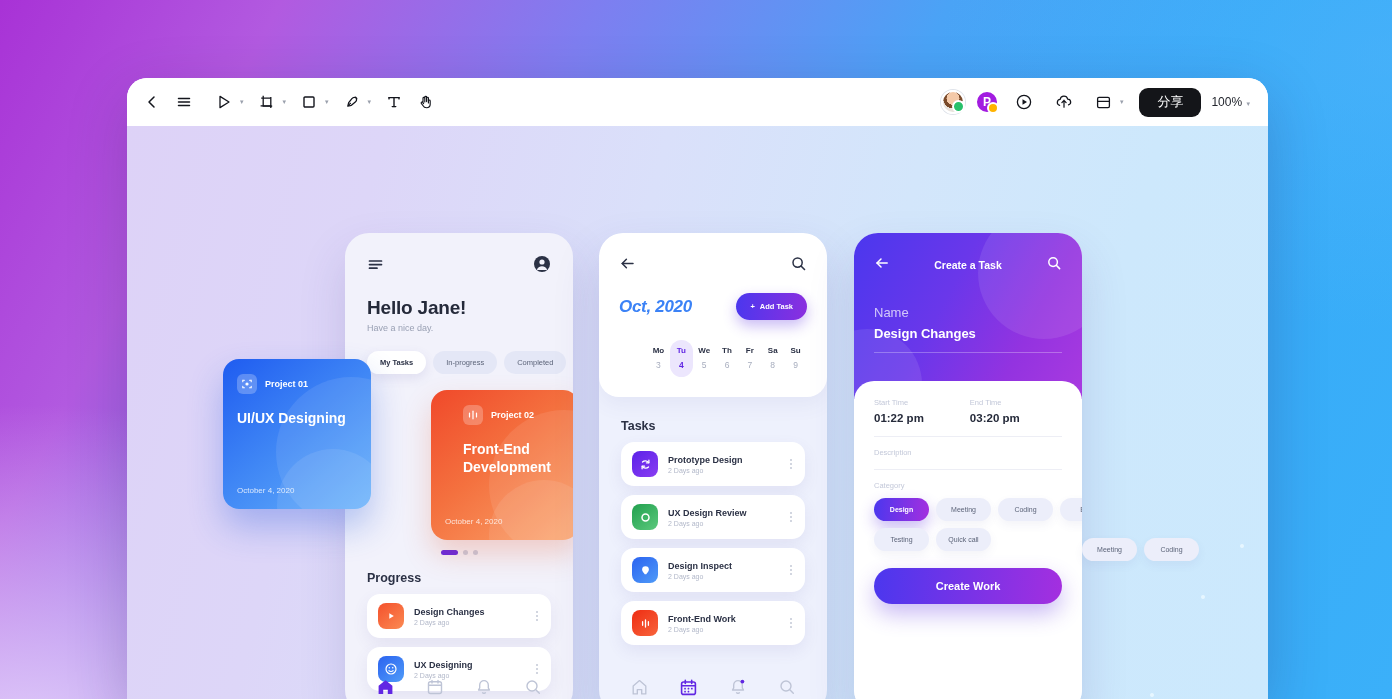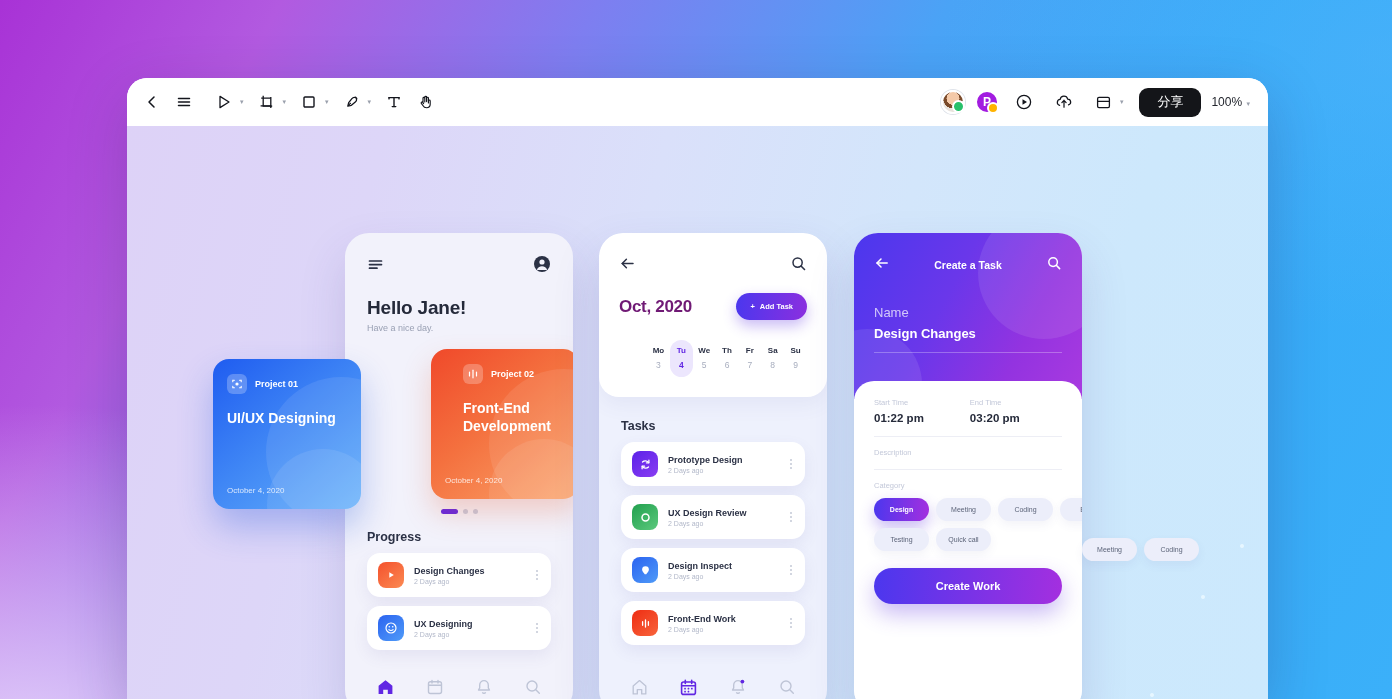--- a/index.html
+++ b/index.html
@@ -147,21 +147,21 @@
   }
   .nav-item { cursor: pointer; position: relative; display:flex; align-items:center; justify-content:center; width: 28px; height: 28px; }
 
   
   #tasks-head {
     background: #fff; border-radius: 24px 24px 20px 20px; padding: 22px 20px 20px;
     box-shadow: 0 8px 20px rgba(90,80,160,.07);
   }
   #tasks-head-row { display: flex; align-items: center; justify-content: space-between; }
   #tasks-title-row { display: flex; align-items: center; justify-content: space-between; margin-top: 17px; }
-  #month-title { font-size: 17px; font-weight: bold; color: #701a75; letter-spacing: -.3px; }
+  #month-title { font-size: 17px; font-weight: bold; color: #3b82f6; letter-spacing: -.3px; font-style: italic; }
   #add-task-button {
     background: linear-gradient(95deg, #4b37ee 0%, #8b2fdf 100%); color: #fff;
     border: none; border-radius: 16px; height: 27px; padding: 0 14px;
     font-size: 7.5px; font-weight: bold; display: flex; align-items: center; gap: 5px; cursor: pointer;
     font-family: "Liberation Sans", sans-serif;
     box-shadow: 0 6px 14px rgba(95,50,225,.33);
   }
   #week-strip { display: flex; justify-content: space-between; margin-top: 20px; margin-left: 28px; }
   .day {
     width: 24px; padding: 6px 0 7px; border-radius: 12px; text-align: center; cursor: pointer;
@@ -356,20 +356,25 @@
             <svg width="18" height="18" viewBox="0 0 18 18">
                 <circle cx="9" cy="9" r="8" fill="#2b3145"></circle>
                 <circle cx="9" cy="7" r="2.6" fill="#f2f2fb"></circle>
                 <path d="M3.9 15c.7-2.4 2.7-3.7 5.1-3.7s4.4 1.3 5.1 3.7" fill="#f2f2fb"></path>
               </svg>
           </div>
         </div>
         <div id="greeting">Hello Jane!</div>
         <div id="greeting-sub">Have a nice day.</div>
 
+        <div id="home-tabs">
+          <div class="home-tab active">My Tasks</div>
+          <div class="home-tab">In-progress</div>
+          <div class="home-tab">Completed</div>
+        </div>
       </div>
 
       <div id="project-strip">
 
         <div class="project-card" id="card-frontend">
           <div class="blob" style="width:150px;height:150px;right:-60px;top:20px;"></div>
           <div class="blob" style="width:110px;height:110px;right:-20px;bottom:-50px;"></div>
           <div class="pc-head">
             <div class="pc-icon">
               <svg width="12" height="12" viewBox="0 0 12 12">
@@ -688,21 +693,21 @@
       </div>
     </div>
 
     <div id="chips-overflow">
       <div style="display:flex; gap:7px;">
         <div class="chip">Meeting</div>
         <div class="chip">Coding</div>
       </div>
     </div>
 
-  <div class="project-card" id="card-ui-ux" style="position: absolute; left: 86px; top: 233px; width: 148px; height: 150px; background: linear-gradient(140deg, rgb(31, 92, 240) 0%, rgb(63, 134, 245) 48%, rgb(100, 176, 251) 100%); box-shadow: rgba(40, 90, 220, 0.32) 0px 18px 34px; z-index: 9;">
+  <div class="project-card" id="card-ui-ux" style="position: absolute; left: 96px; top: 233px; width: 148px; height: 150px; background: linear-gradient(140deg, rgb(31, 92, 240) 0%, rgb(63, 134, 245) 48%, rgb(100, 176, 251) 100%); box-shadow: rgba(40, 90, 220, 0.32) 0px 18px 34px; z-index: 9;">
         <div class="blob" style="width:150px;height:150px;right:-55px;top:18px;"></div>
         <div class="blob" style="width:112px;height:112px;right:-18px;bottom:-52px;"></div>
         <div class="pc-head">
           <div class="pc-icon">
             <svg width="12" height="12" viewBox="0 0 12 12">
               <g stroke="#fff" stroke-width="1.1" fill="none" stroke-linecap="round">
                 <path d="M1.8 3.8V2.3h1.6"></path>
                 <path d="M8.6 2.3h1.6v1.5"></path>
                 <path d="M10.2 8.2v1.5H8.6"></path>
                 <path d="M3.4 9.7H1.8V8.2"></path>

